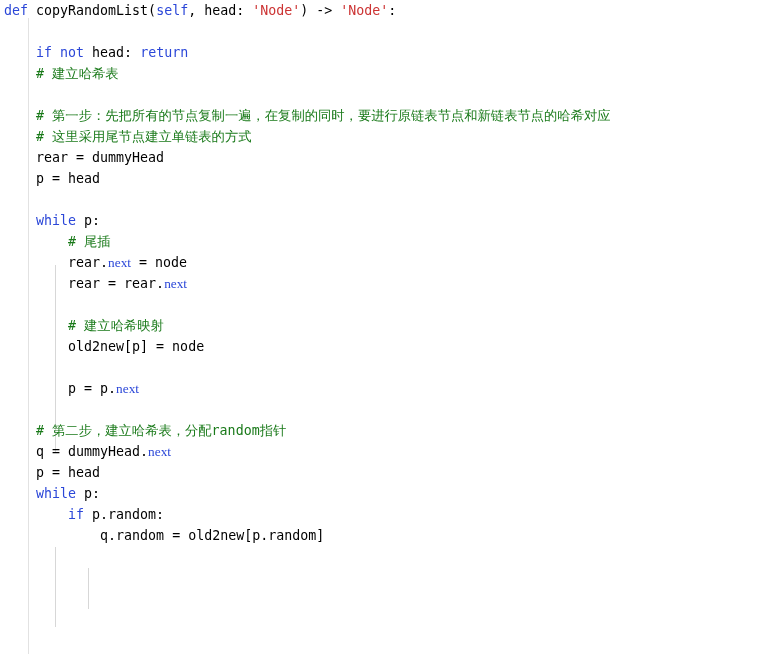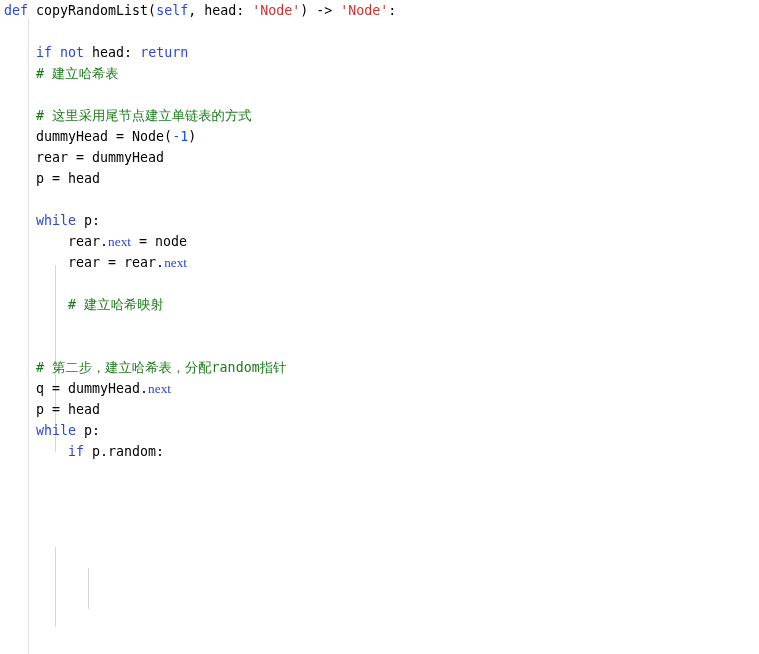--- a/index.html
+++ b/index.html
@@ -77,36 +77,39 @@
       <div class="guide" style="left: 55px; top: 547px; height: 80px;"></div>
       <div class="guide" style="left: 88px; top: 568px; height: 41px;"></div>
     </div>
 
   <div class="code-lines">
       <div class="code-line"><span class="tok t-kw">def</span><span class="tok t-plain"> copyRandomList(</span><span class="tok t-self">self</span><span class="tok t-plain">, head: </span><span class="tok t-str">'Node'</span><span class="tok t-plain">) -&gt; </span><span class="tok t-str">'Node'</span><span class="tok t-plain">:</span></div>
       <div class="code-line">&nbsp;</div>
       <div class="code-line"><span class="tok t-plain">    </span><span class="tok t-kw">if not</span><span class="tok t-plain"> head: </span><span class="tok t-kw">return</span></div>
       <div class="code-line"><span class="tok t-plain">    </span><span class="tok t-cmt"># </span><span class="tok t-cmt cjk">建立哈希表</span></div>
       <div class="code-line">&nbsp;</div>
+      <div class="code-line"><span class="tok t-plain">    </span><span class="tok t-cmt"># </span><span class="tok t-cmt cjk">第一步：先把所有的节点复制一遍，在复制的同时，要进行原链表节点和新链表节点的哈希对应</span></div>
       <div class="code-line"><span class="tok t-plain">    </span><span class="tok t-cmt"># </span><span class="tok t-cmt cjk">这里采用尾节点建立单链表的方式</span></div>
-      <div class="code-line"><span class="tok t-plain">    </span><span class="tok t-plain">dummyHead = Node(</span><span class="tok t-num">-1</span><span class="tok t-plain">)</span></div>
       <div class="code-line"><span class="tok t-plain">    </span><span class="tok t-plain">rear = dummyHead</span></div>
       <div class="code-line"><span class="tok t-plain">    </span><span class="tok t-plain">p = head</span></div>
       <div class="code-line">&nbsp;</div>
       <div class="code-line"><span class="tok t-plain">    </span><span class="tok t-kw">while</span><span class="tok t-plain"> p:</span></div>
+      <div class="code-line"><span class="tok t-plain">        </span><span class="tok t-cmt"># </span><span class="tok t-cmt cjk">尾插</span></div>
       <div class="code-line"><span class="tok t-plain">        </span><span class="tok t-plain">rear.</span><span class="tok t-attr">next</span><span class="tok t-plain"> = node</span></div>
       <div class="code-line"><span class="tok t-plain">        </span><span class="tok t-plain">rear = rear.</span><span class="tok t-attr">next</span></div>
       <div class="code-line">&nbsp;</div>
       <div class="code-line"><span class="tok t-plain">        </span><span class="tok t-cmt"># </span><span class="tok t-cmt cjk">建立哈希映射</span></div>
+      <div class="code-line"><span class="tok t-plain">        </span><span class="tok t-plain">old2new[p] = node</span></div>
       <div class="code-line">&nbsp;</div>
+      <div class="code-line"><span class="tok t-plain">        </span><span class="tok t-plain">p = p.</span><span class="tok t-attr">next</span></div>
       <div class="code-line">&nbsp;</div>
       <div class="code-line"><span class="tok t-plain">    </span><span class="tok t-cmt"># </span><span class="tok t-cmt cjk">第二步，建立哈希表，分配</span><span class="tok t-cmt">random</span><span class="tok t-cmt cjk">指针</span></div>
       <div class="code-line"><span class="tok t-plain">    </span><span class="tok t-plain">q = dummyHead.</span><span class="tok t-attr">next</span></div>
       <div class="code-line"><span class="tok t-plain">    </span><span class="tok t-plain">p = head</span></div>
       <div class="code-line"><span class="tok t-plain">    </span><span class="tok t-kw">while</span><span class="tok t-plain"> p:</span></div>
       <div class="code-line"><span class="tok t-plain">        </span><span class="tok t-kw">if</span><span class="tok t-plain"> p.random:</span></div>
-      <div class="code-line"><span class="tok t-plain">            </span></div>
+      <div class="code-line"><span class="tok t-plain">            </span><span class="tok t-plain">q.random = old2new[p.random]</span></div>
       <div class="code-line">&nbsp;</div>
       <div class="code-line">&nbsp;</div>
       <div class="code-line"></div>
     </div>
 
 </div>
 
 </body></html>

